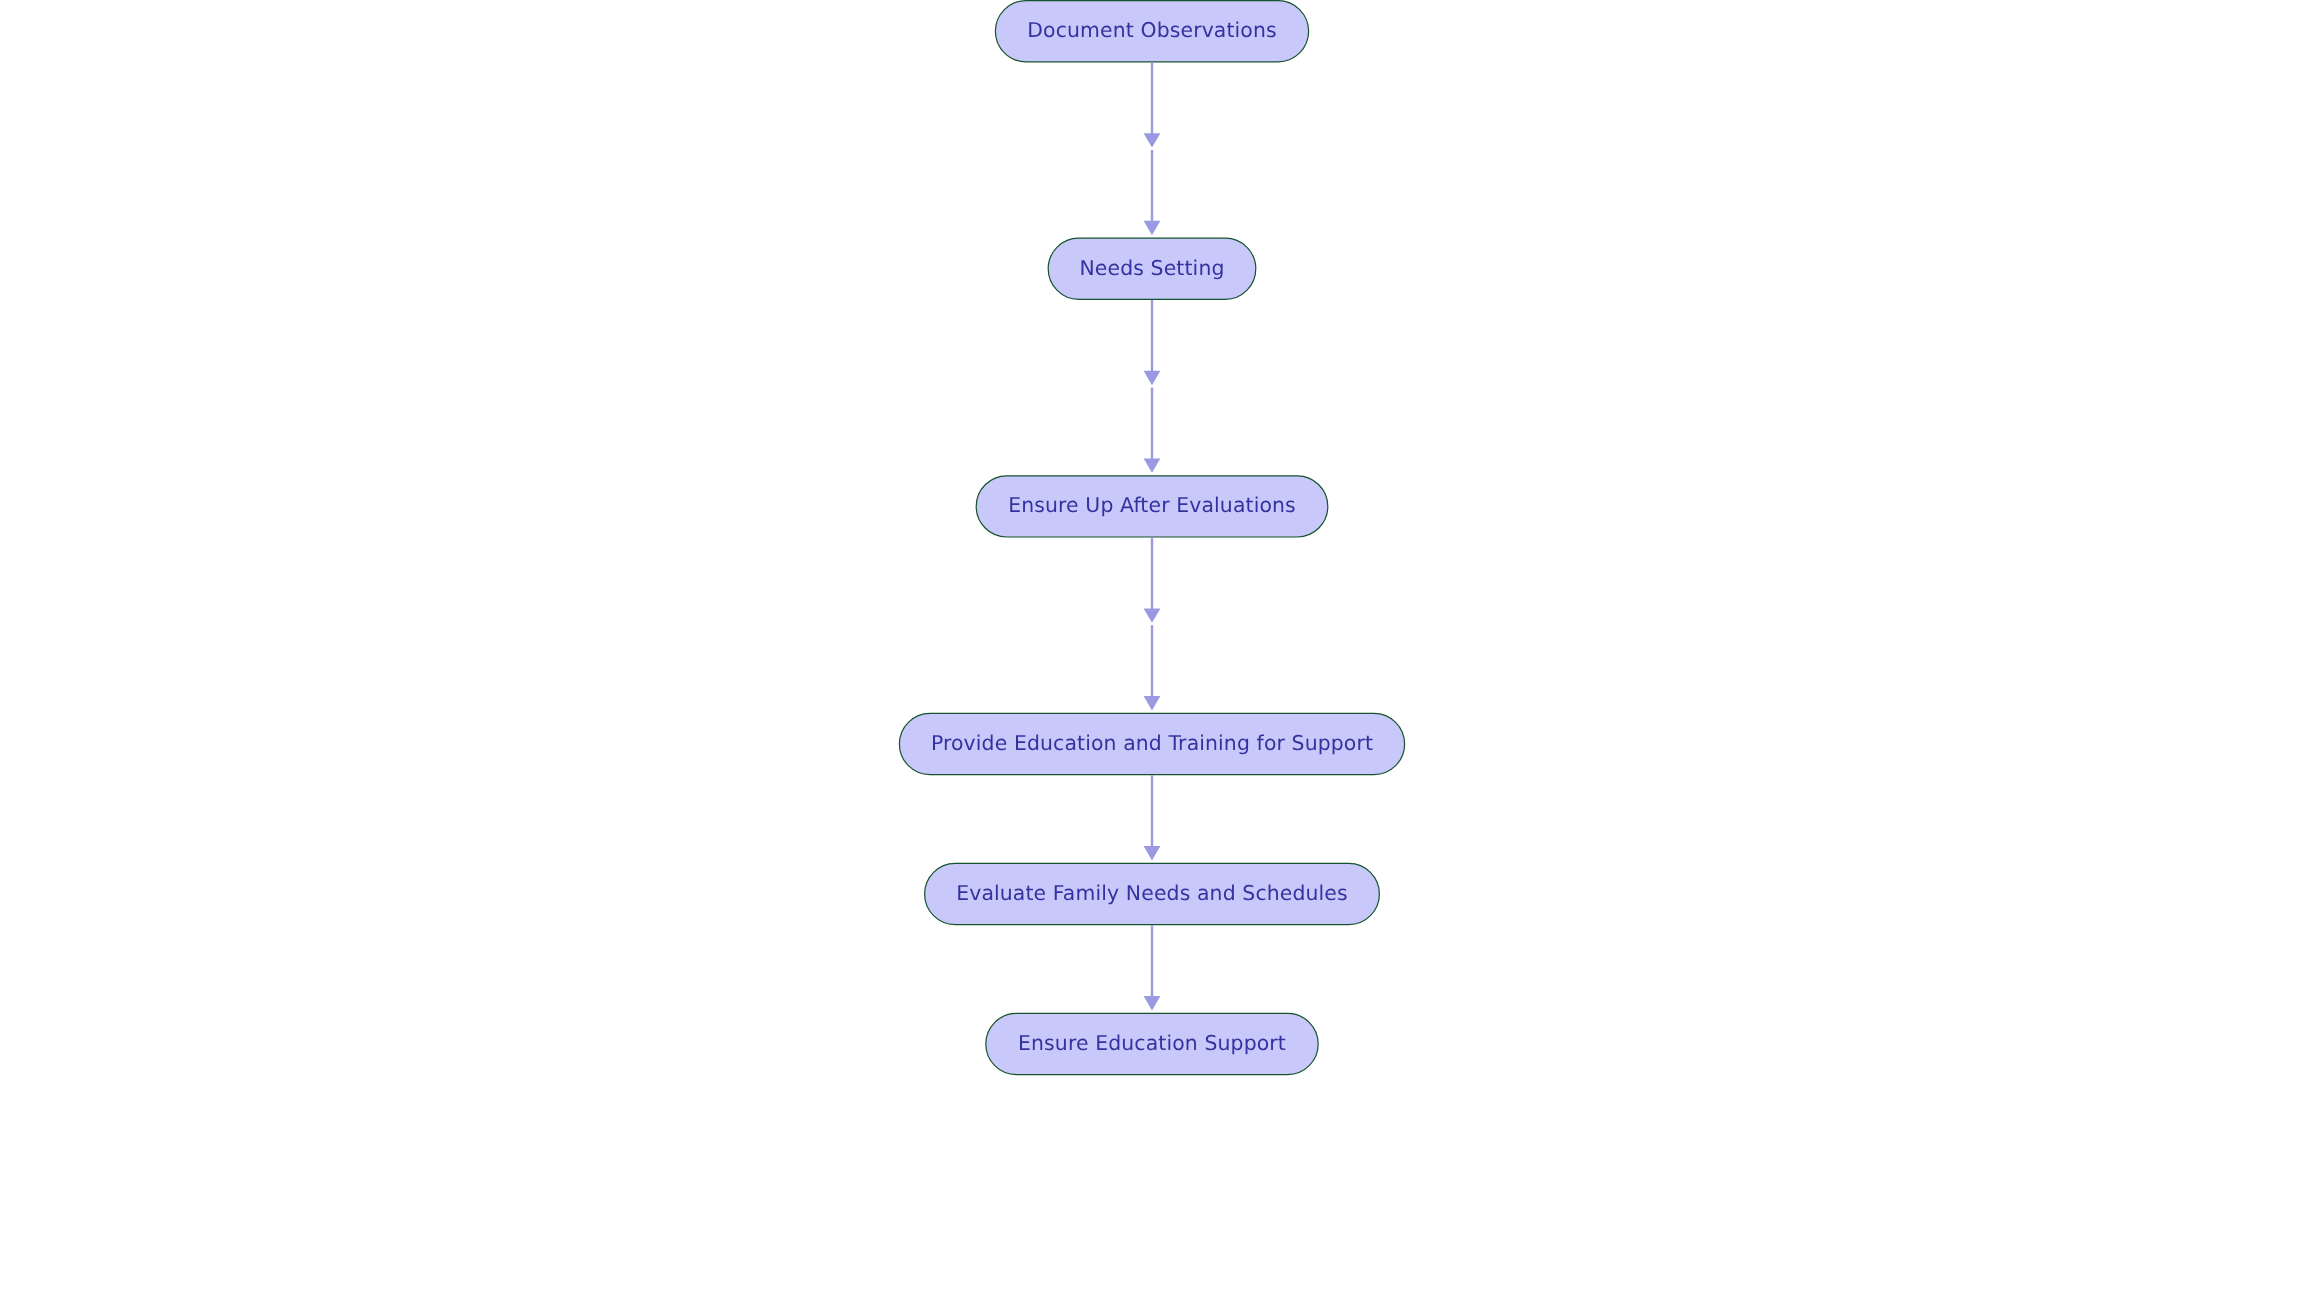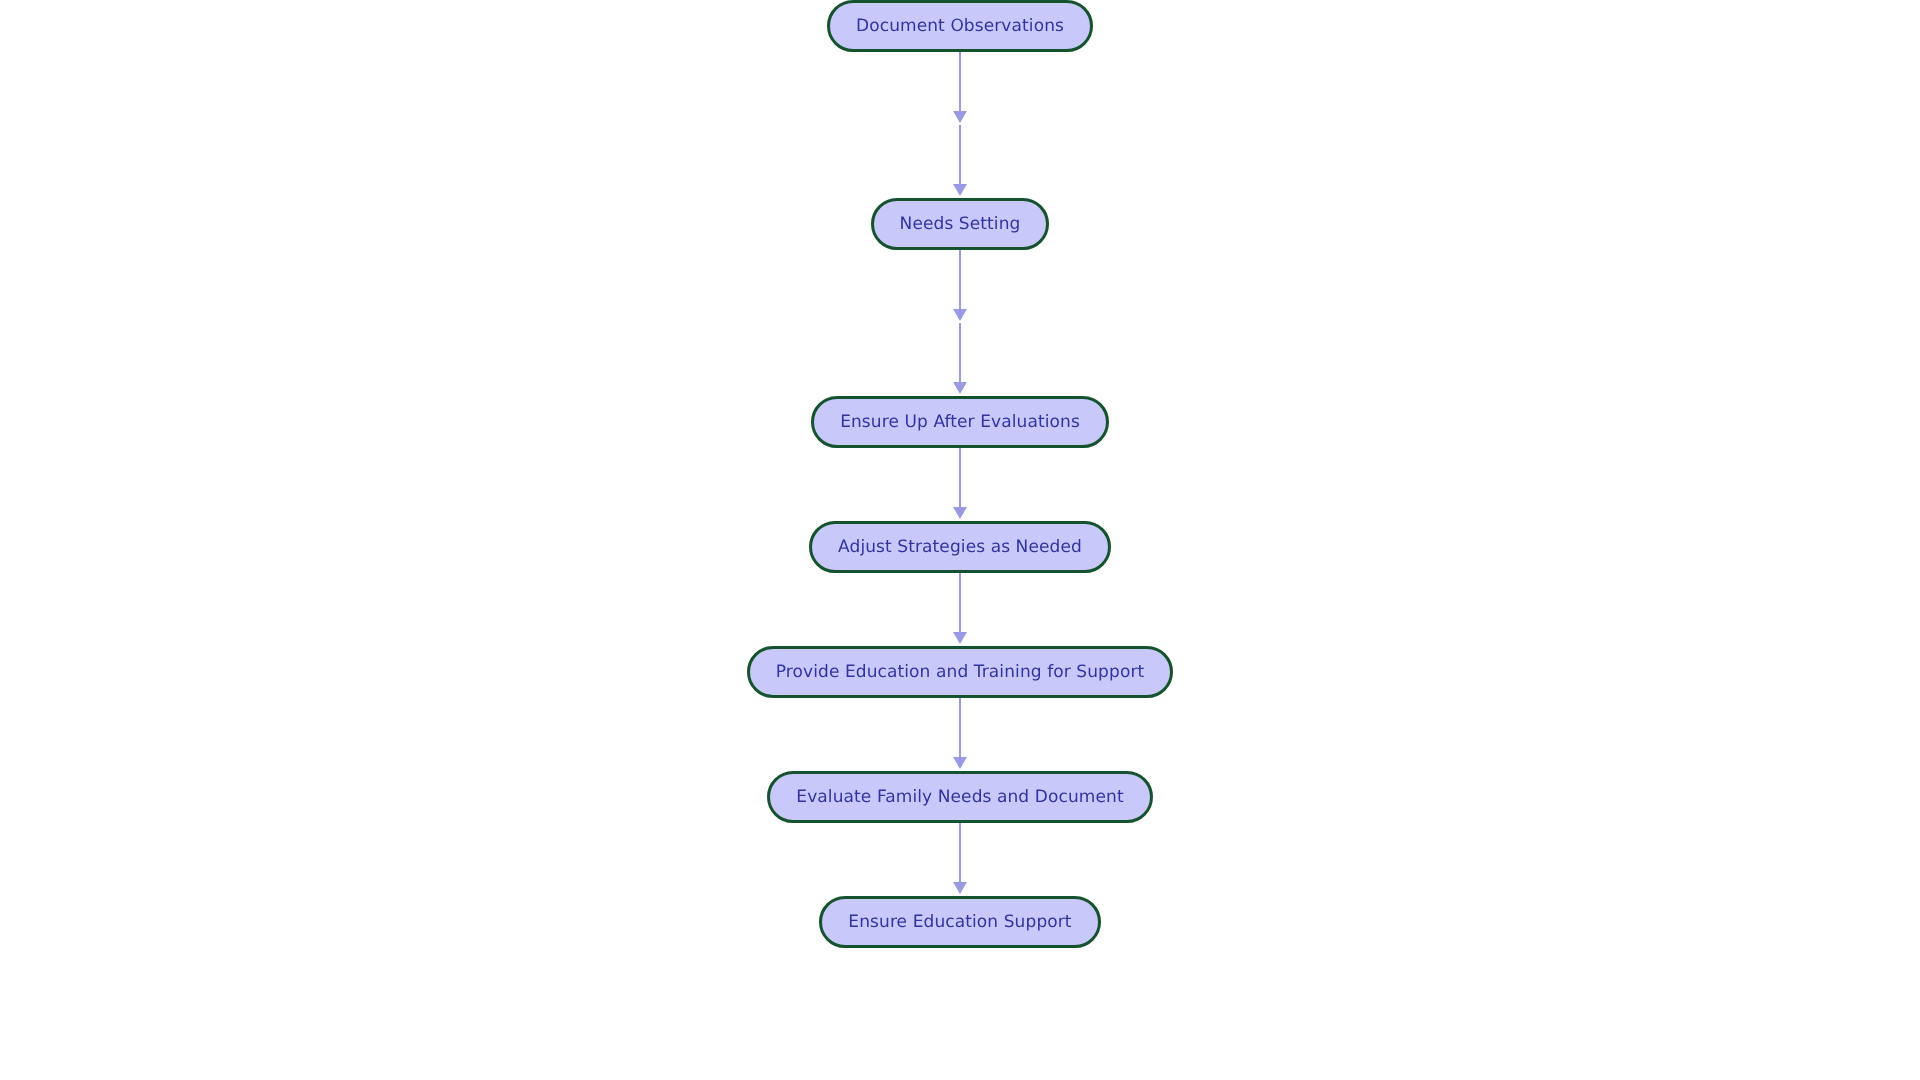--- a/index.html
+++ b/index.html
@@ -41,21 +41,21 @@
   }
 
   .node {
     box-sizing: border-box;
     height: 52px;
     padding: 0 26px;
     display: flex;
     align-items: center;
     justify-content: center;
     background: #c8c8fa;
-    border: 3px solid #14532d;
+    border: 1px solid #14532d;
     border-radius: 30px;
     color: #33339f;
     font-size: 17px;
     line-height: 1;
     letter-spacing: 0.1px;
     white-space: nowrap;
     text-rendering: geometricPrecision;
   }
 
   .connector {
@@ -129,45 +129,40 @@
       <div class="node">
         <span>Ensure Up After Evaluations</span>
       </div>
     </div>
 
     <div class="connector">
       <div class="stem"></div>
       <div class="head"></div>
     </div>
 
-    <div class="flow-step">
-      <div class="node">
-        <span>Adjust Strategies as Needed</span>
-      </div>
-    </div>
 
     <div class="connector">
       <div class="stem"></div>
       <div class="head"></div>
     </div>
 
     <div class="flow-step">
       <div class="node">
         <span>Provide Education and Training for Support</span>
       </div>
     </div>
 
     <div class="connector">
       <div class="stem"></div>
       <div class="head"></div>
     </div>
 
     <div class="flow-step">
       <div class="node">
-        <span>Evaluate Family Needs and Document</span>
+        <span>Evaluate Family Needs and Schedules</span>
       </div>
     </div>
 
     <div class="connector">
       <div class="stem"></div>
       <div class="head"></div>
     </div>
 
     <div class="flow-step">
       <div class="node">

